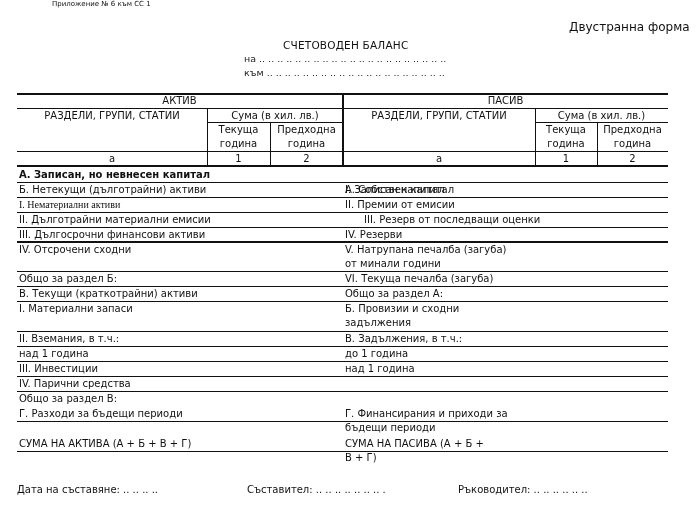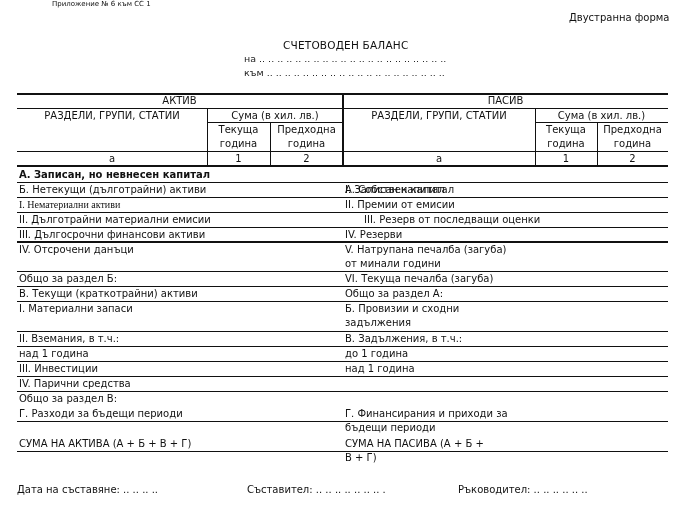--- a/index.html
+++ b/index.html
@@ -2,21 +2,21 @@
 <html><head>
 <meta charset="utf-8">
 <style>
   html, body { margin: 0; padding: 0; background: #ffffff; }
   body {
     width: 700px; height: 509px; position: relative; overflow: hidden;
     font-family: "DejaVu Sans", sans-serif; color: #111;
   }
   .abs { position: absolute; white-space: nowrap; }
   .appendix { left: 52px; top: 0px; font-size: 7px; }
-  .form-type { left: 569px; top: 12px; font-size: 10px; }
+  .form-type { left: 569px; top: 20px; font-size: 12px; }
   .title { left: 283px; top: 39px; font-size: 10.5px; letter-spacing: 0.2px; }
   .date-line { font-size: 9.5px; color: #222; }
   .date-on { left: 244px; top: 53px; }
   .date-to { left: 244px; top: 67px; }
 
   .table { position: absolute; left: 17px; top: 93px; width: 651px; }
   .hdr { position: absolute; font-size: 10px; text-align: center; }
   .hline { position: absolute; background: #111; height: 1px; }
   .hline.thick { height: 2px; }
   .vline { position: absolute; background: #111; width: 1px; }
@@ -85,21 +85,21 @@
   <div class="hline" style="left:0;top:283px;width:651px;"></div>
   <div class="hline" style="left:0;top:298px;width:651px;"></div>
   <div class="hline" style="left:0;top:328px;width:651px;"></div>
   <div class="hline" style="left:0;top:358px;width:651px;"></div>
 
   <div class="cell" style="left:2px;top:75px;font-weight:bold;">А. Записан, но невнесен капитал</div>
   <div class="cell" style="left:2px;top:90px;">Б. Нетекущи (дълготрайни) активи</div>
   <div class="cell" style="left:2px;top:105px;font-family:Liberation Serif, serif;">I. Нематериални активи</div>
   <div class="cell" style="left:2px;top:120px;">II. Дълготрайни материални емисии</div>
   <div class="cell" style="left:2px;top:135px;text-align:right;">III. Дългосрочни финансови активи</div>
-  <div class="cell" style="left:2px;top:150px;">IV. Отсрочени данъци</div>
+  <div class="cell" style="left:2px;top:150px;">IV. Отсрочени сходни</div>
   <div class="cell" style="left:2px;top:179px;">Общо за раздел Б:</div>
   <div class="cell" style="left:2px;top:194px;">В. Текущи (краткотрайни) активи</div>
   <div class="cell" style="left:2px;top:209px;">I. Материални запаси</div>
   <div class="cell" style="left:2px;top:239px;">II. Вземания, в т.ч.:</div>
   <div class="cell" style="left:2px;top:254px;">над 1 година</div>
   <div class="cell" style="left:2px;top:269px;">III. Инвестиции</div>
   <div class="cell" style="left:2px;top:284px;">IV. Парични средства</div>
   <div class="cell" style="left:2px;top:299px;">Общо за раздел В:</div>
   <div class="cell" style="left:2px;top:314px;">Г. Разходи за бъдещи периоди</div>
   <div class="cell" style="left:2px;top:344px;">СУМА НА АКТИВА (А + Б + В + Г)</div>

